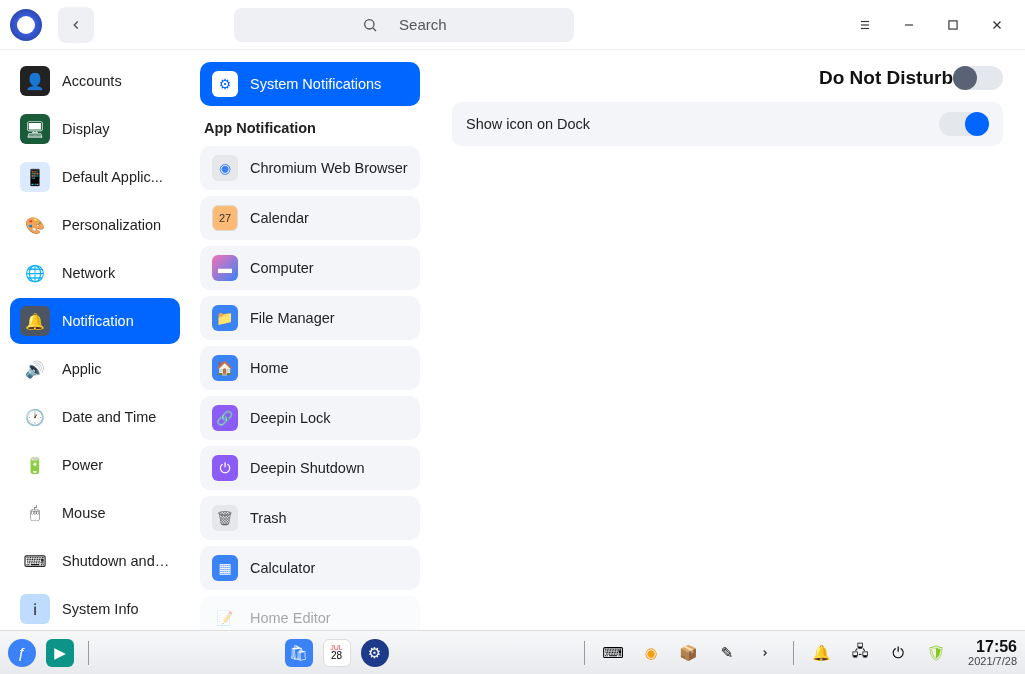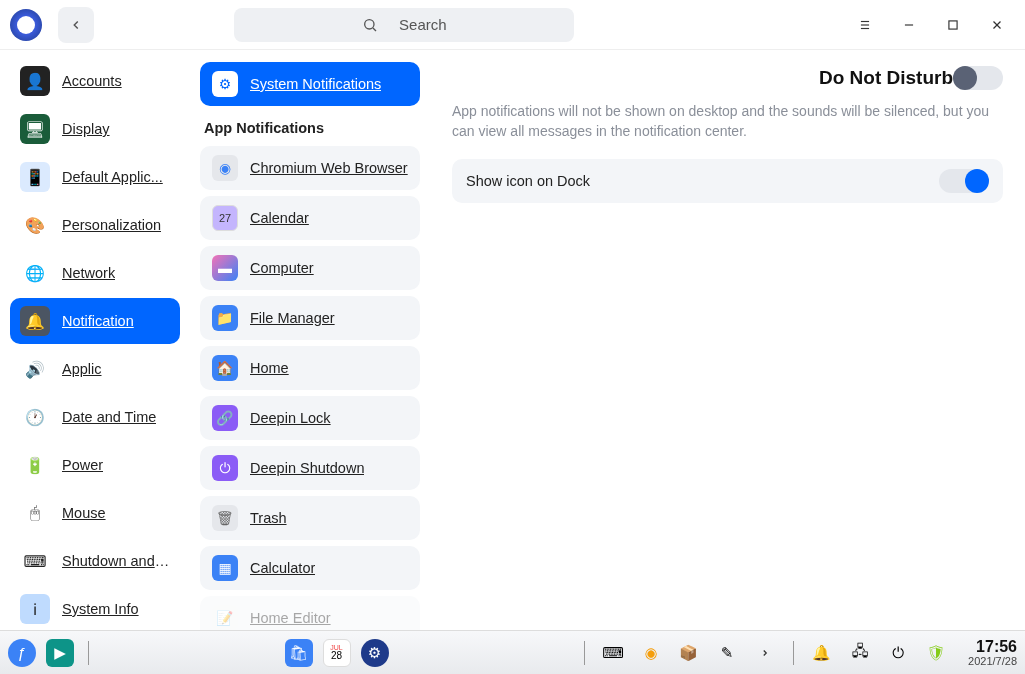--- a/index.html
+++ b/index.html
@@ -34,21 +34,21 @@
 .setting-row { display: flex; align-items: center; justify-content: space-between; background: #f3f5f8; border-radius: 10px; height: 44px; padding: 0 14px; font-size: 14.5px; color:#222; }
 .taskbar { height: 44px; background: linear-gradient(to bottom, #f7f8fa, #e8eaed); display: flex; align-items: center; padding: 0 8px; gap: 6px; border-top:1px solid #ddd; }
 .tb-left, .tb-center, .tb-right { display: flex; align-items: center; gap: 10px; }
 .tb-center { margin: 0 auto; }
 .tb-icon { width: 28px; height: 28px; border-radius: 6px; display:flex; align-items:center; justify-content:center; font-size:15px; cursor:pointer; }
 .tb-sep { width: 1px; height: 24px; background: #999; margin: 0 4px; }
 .clock { text-align: right; line-height: 1.1; margin-left: 8px; }
 .clock .time { font-size: 16px; font-weight: 600; color:#111; }
 .clock .date { font-size: 11px; color:#444; }
 svg { display:block; }
-.side-label, .mid-label { overflow:hidden; text-overflow:ellipsis; white-space:nowrap;text-decoration:underline; }
+.side-label, .mid-label { overflow:hidden; text-overflow:ellipsis; white-space:nowrap; }
 </style>
 </head>
 <body>
 
 <div class="window">
   <div class="titlebar">
     <div class="logo"></div>
     <div class="back-btn">
       <svg width="14" height="14" viewBox="0 0 24 24" fill="none" stroke="#555" stroke-width="2.5">
           <polyline points="15 18 9 12 15 6"></polyline>
@@ -140,27 +140,27 @@
           <div class="side-icon" style="background:#bfdbfe">ℹ</div>
           <span class="side-label">System Info</span>
         </div>
     </div>
 
     <div class="middle">
       <div class="mid-item active">
         <div class="mid-icon" style="background:#fff;color:#0066ff">⚙</div>
         <span class="mid-label">System Notifications</span>
       </div>
-      <div class="section-header">App Notifications</div>
+      <div class="section-header">App Notification</div>
       <div class="mid-item">
           <div class="mid-icon" style="background:#e5e7eb;color:#3b82f6">◉</div>
           <span class="mid-label">Chromium Web Browser</span>
         </div>
       <div class="mid-item">
-          <div class="mid-icon" style="background:#c4b5fd;color:#333;font-size:11px;border:1px solid #ddd">27</div>
+          <div class="mid-icon" style="background:#fdba74;color:#333;font-size:11px;border:1px solid #ddd">27</div>
           <span class="mid-label">Calendar</span>
         </div>
       <div class="mid-item">
           <div class="mid-icon" style="background:linear-gradient(135deg,#f472b6,#3b82f6)">▬</div>
           <span class="mid-label">Computer</span>
         </div>
       <div class="mid-item">
           <div class="mid-icon" style="background:#3b82f6">📁</div>
           <span class="mid-label">File Manager</span>
         </div>
@@ -190,21 +190,20 @@
         </div>
     </div>
 
     <div class="content">
       <div class="content-header">
         <div class="content-title">Do Not Disturb</div>
         <div class="toggle off">
             <div class="knob"></div>
           </div>
       </div>
-      <div class="desc">App notifications will not be shown on desktop and the sounds will be silenced, but you can view all messages in the notification center.</div>
       <div class="setting-row">
         <span>Show icon on Dock</span>
         <div class="toggle on">
             <div class="knob"></div>
           </div>
       </div>
     </div>
   </div>
 </div>
 

